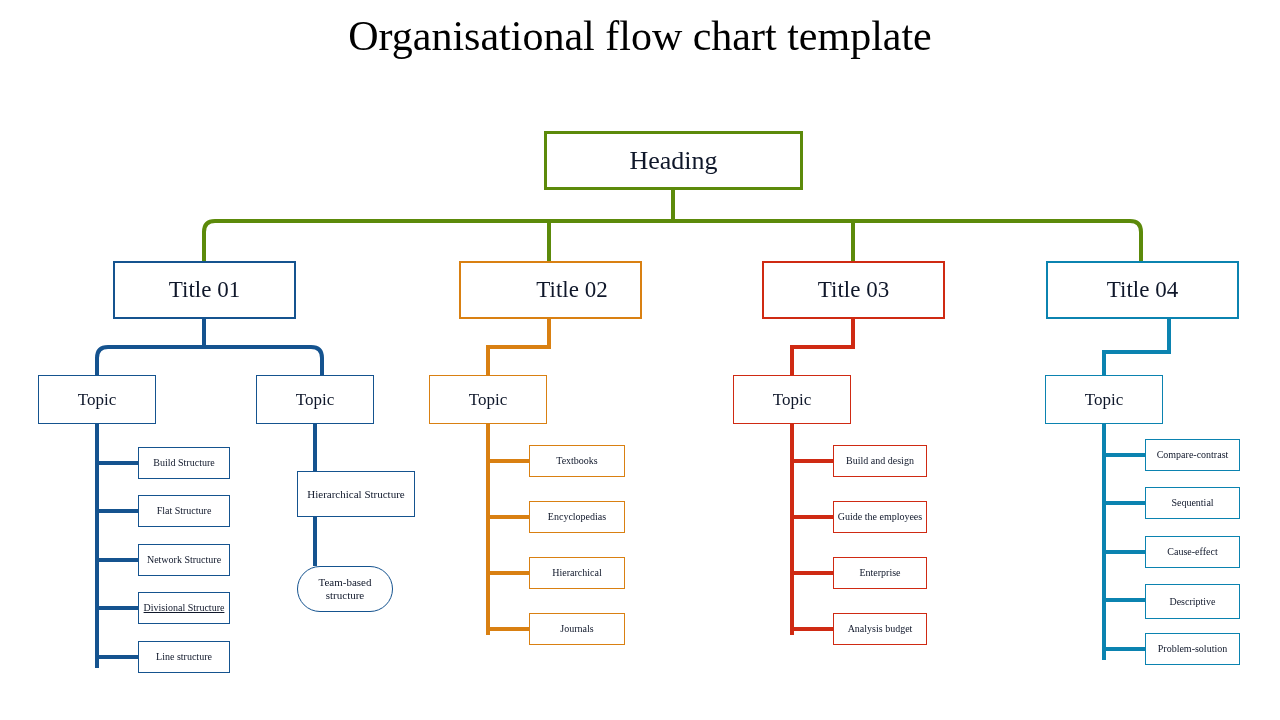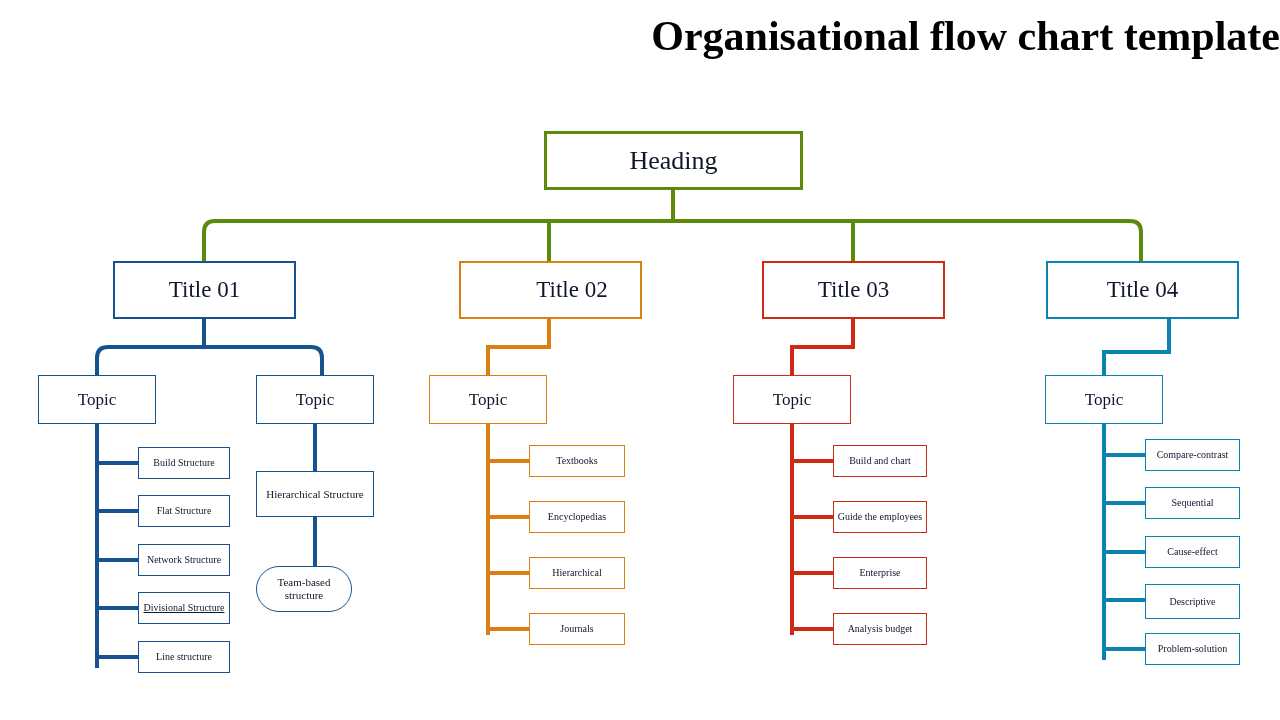--- a/index.html
+++ b/index.html
@@ -21,24 +21,24 @@
     left: 0;
     top: 0;
     width: 1280px;
     height: 720px;
   }
   .page-title {
     position: absolute;
     left: 0;
     top: 12px;
     width: 1280px;
-    text-align: right;
+    text-align: center;
     font-family: "Liberation Serif", "DejaVu Serif", serif;
     font-size: 42px;
-    font-weight: 700;
+    font-weight: 400;
     color: #000000;
     letter-spacing: 0px;
     white-space: nowrap;
   }
   .node {
     position: absolute;
     box-sizing: border-box;
     background: #ffffff;
     display: flex;
     align-items: center;
@@ -66,20 +66,21 @@
     border-width: 1.2px;
     border-style: solid;
     font-size: 10px;
     padding: 0 3px;
   }
   .node-sub {
     border-width: 1.2px;
     border-style: solid;
     font-size: 11px;
     padding: 0 0;
+    margin-left: 41px;
   }
 </style>
 </head>
 <body>
 
 <div id="stage">
 
   <div class="page-title">Organisational flow chart template</div>
 
   <svg id="chart-svg" viewBox="0 0 1280 720" xmlns="http://www.w3.org/2000/svg">
@@ -153,21 +154,21 @@
   <div class="node node-leaf" style="left:138px; top:641px; width:92px; height:32px; border-color:#15538f;">Line structure</div>
 
   <div class="node node-sub" style="left:256px; top:471px; width:118px; height:46px; border-color:#15538f;">Hierarchical  Structure</div>
   <div class="node node-sub" style="left:256px; top:566px; width:96px; height:46px; border-color:#15538f;border-radius:23px;">Team-based  structure</div>
 
   <div class="node node-leaf" style="left:529px; top:445px; width:96px; height:32px; border-color:#d98012;">Textbooks</div>
   <div class="node node-leaf" style="left:529px; top:501px; width:96px; height:32px; border-color:#d98012;">Encyclopedias</div>
   <div class="node node-leaf" style="left:529px; top:557px; width:96px; height:32px; border-color:#d98012;">Hierarchical</div>
   <div class="node node-leaf" style="left:529px; top:613px; width:96px; height:32px; border-color:#d98012;">Journals</div>
 
-  <div class="node node-leaf" style="left:833px; top:445px; width:94px; height:32px; border-color:#cf2a13;">Build and chart</div>
+  <div class="node node-leaf" style="left:833px; top:445px; width:94px; height:32px; border-color:#cf2a13;">Build and design</div>
   <div class="node node-leaf" style="left:833px; top:501px; width:94px; height:32px; border-color:#cf2a13;">Guide the employees</div>
   <div class="node node-leaf" style="left:833px; top:557px; width:94px; height:32px; border-color:#cf2a13;">Enterprise</div>
   <div class="node node-leaf" style="left:833px; top:613px; width:94px; height:32px; border-color:#cf2a13;">Analysis budget</div>
 
   <div class="node node-leaf" style="left:1145px; top:439px; width:95px; height:32px; border-color:#0b83b0;">Compare-contrast</div>
   <div class="node node-leaf" style="left:1145px; top:487px; width:95px; height:32px; border-color:#0b83b0;">Sequential</div>
   <div class="node node-leaf" style="left:1145px; top:536px; width:95px; height:32px; border-color:#0b83b0;">Cause-effect</div>
   <div class="node node-leaf" style="left:1145px; top:584px; width:95px; height:35px; border-color:#0b83b0;">Descriptive</div>
   <div class="node node-leaf" style="left:1145px; top:633px; width:95px; height:32px; border-color:#0b83b0;">Problem-solution</div>
 

